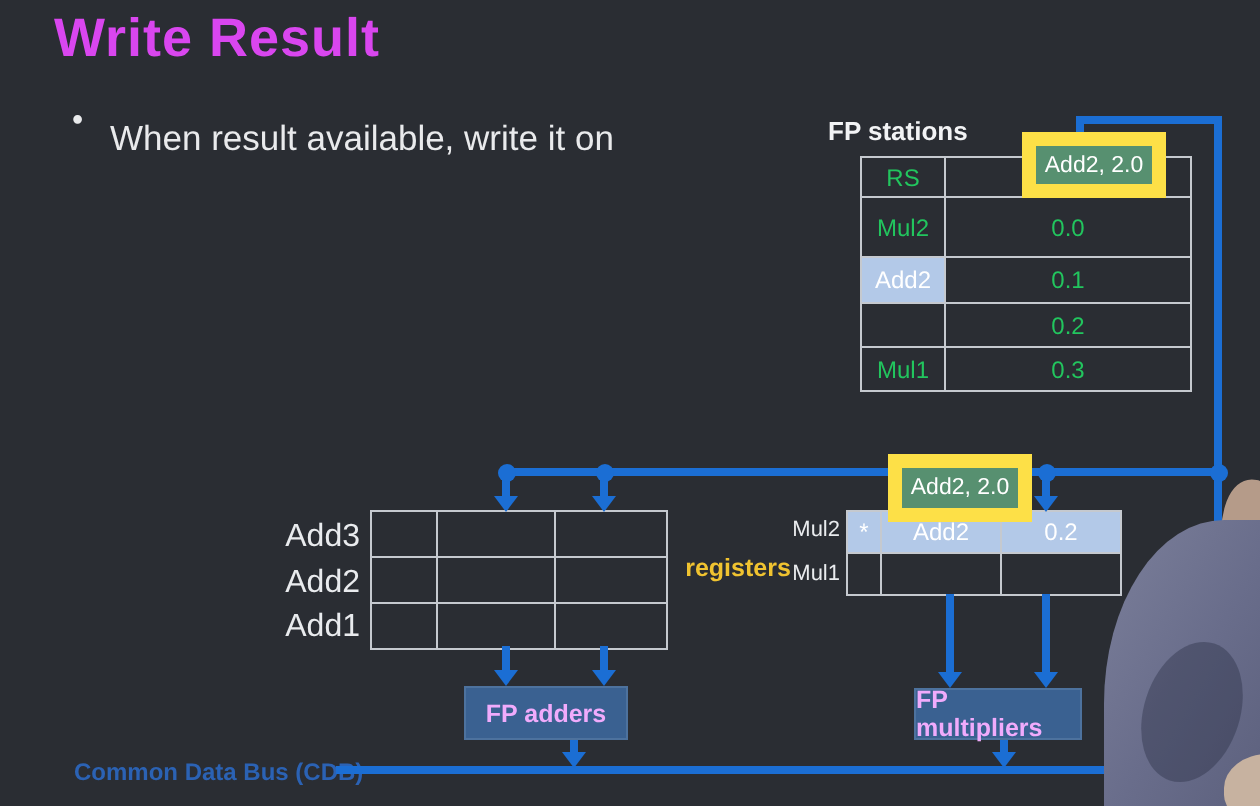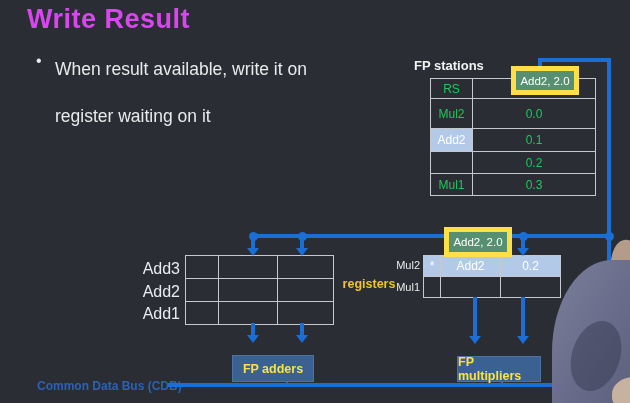--- a/index.html
+++ b/index.html
@@ -24,43 +24,42 @@
     text-align:center;padding:0;overflow:hidden;
   }
   .fpreg{left:430px;top:78px;width:165px;}
   .fpreg tr.hd{height:20px;} .fpreg tr.r1{height:30px;}
   .fpreg tr.r2{height:23px;} .fpreg tr.r3{height:22px;} .fpreg tr.r4{height:22px;}
   .hl{background:#b3c9e8;color:#ffffff !important;}
   
   .badge{
     position:absolute;background:#579070;color:#fff;font-size:11.5px;
     display:flex;align-items:center;justify-content:center;z-index:6;
-    border:5px solid #fde047;
+    border:7px solid #fde047;
   }
   .badge.top{left:511px;top:66px;width:58px;height:19px;}
   .badge.mid{left:444px;top:227px;width:58px;height:20px;}
   
   .bl{position:absolute;background:#1b6ed4;z-index:1;}
   .dot{position:absolute;width:9px;height:9px;border-radius:50%;background:#1b6ed4;z-index:2;}
   .ah{position:absolute;width:0;height:0;border-left:6px solid transparent;
       border-right:6px solid transparent;border-top:8px solid #1b6ed4;z-index:2;}
   
   .rowlab{position:absolute;color:#e9ebee;font-size:16px;text-align:right;width:40px;}
   .addrs{left:185px;top:255px;width:148px;height:68px;}
   .addrs td{height:22px;}
   .mulrs{left:423px;top:255px;width:137px;}
   .mulrs td{height:20px;}
   .resv-label{position:absolute;left:328px;top:277px;width:82px;text-align:center;
     color:#f0c330;font-weight:bold;font-size:12.5px;line-height:15px;}
   
   .unit{
-    position:absolute;background:#3a6191;border:1px solid #4d729e;color:#fde047;
+    position:absolute;background:#3a6191;border:1px solid #4d729e;color:#f0abfc;
     font-size:12.5px;font-weight:bold;display:flex;align-items:center;justify-content:center;
     z-index:3;
-    margin-top:12px;
   }
   .unit.adders{left:232px;top:343px;width:80px;height:25px;}
   .unit.mults{left:457px;top:344px;width:82px;height:24px;}
   .cdb-label{position:absolute;left:37px;top:379px;font-size:12px;font-weight:bold;color:#2b62b4;}
   
   .person{position:absolute;left:540px;top:235px;width:90px;height:168px;overflow:hidden;z-index:20;}
   .person .face{position:absolute;left:72px;top:4px;width:42px;height:82px;
     background:#b59b89;border-radius:45% 55% 40% 50%;transform:rotate(-10deg);}
   .person .shirt{position:absolute;left:12px;top:25px;width:112px;height:150px;
     background:linear-gradient(120deg,#7b7f9a 0%,#696d8b 45%,#565a76 100%);
@@ -70,21 +69,20 @@
   .person .hand{position:absolute;left:72px;top:142px;width:44px;height:34px;
     background:#c7b2a0;border-radius:50% 40% 10% 40%;}
 </style>
 </head>
 <body>
 
 <div class="slide-title">Write Result</div>
 <div class="bullet-marker">•</div>
 <div class="bullet-text">
   <div>When result available, write it on</div>
-  <div>register waiting on it</div>
 </div>
 
 <div class="bl" style="left:539px;top:58px;width:72px;height:4px;"></div>
 <div class="bl" style="left:538px;top:58px;width:4px;height:11px;"></div>
 <div class="bl" style="left:607px;top:58px;width:4px;height:329px;"></div>
 <div class="bl" style="left:253px;top:234px;width:358px;height:4px;"></div>
 <div class="bl" style="left:168px;top:383px;width:443px;height:4px;"></div>
 
 <div class="dot" style="left:249px;top:232px;"></div>
 <div class="dot" style="left:298px;top:232px;"></div>

